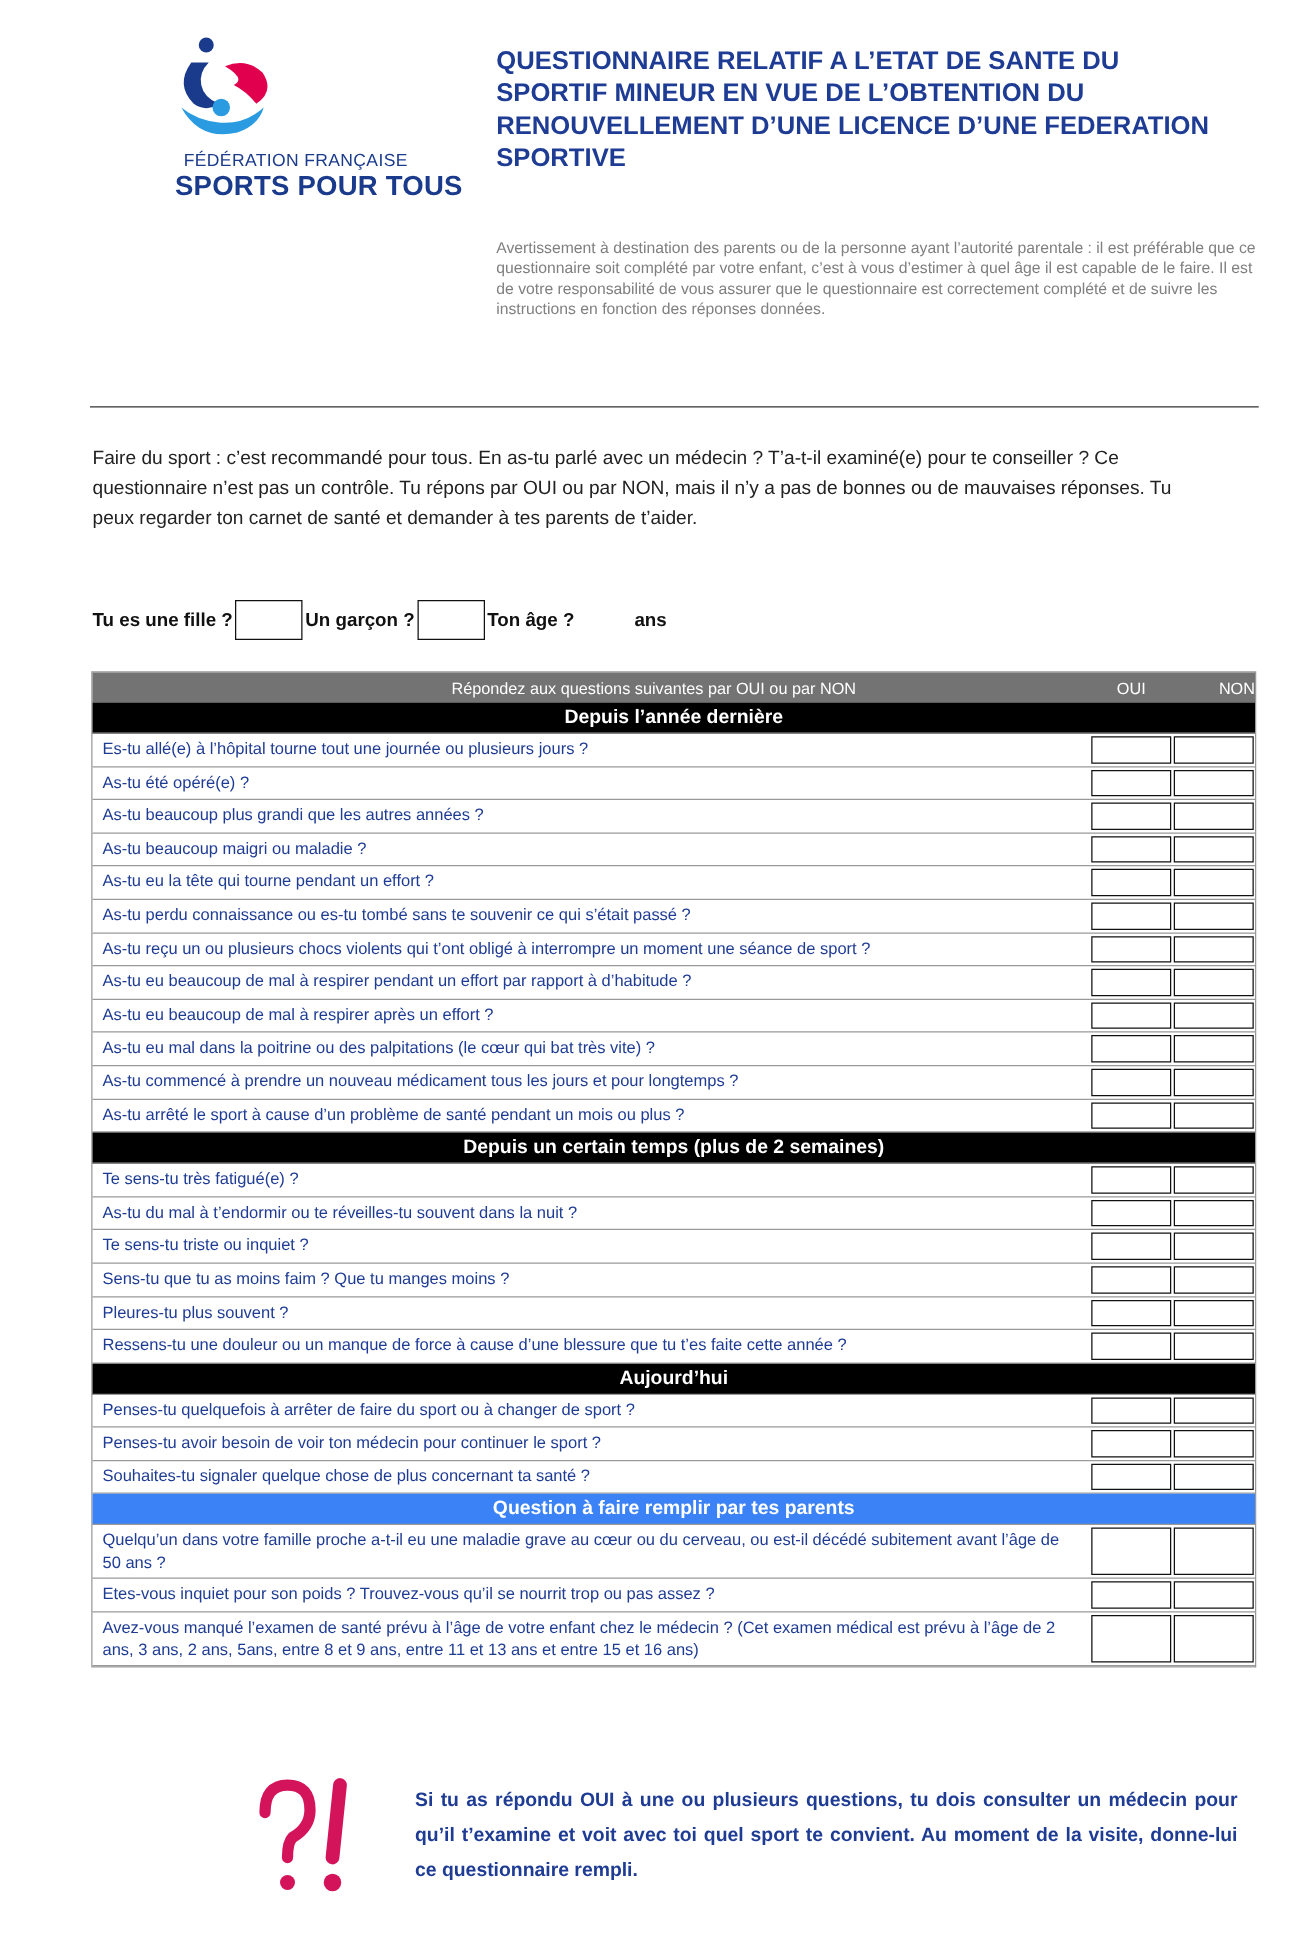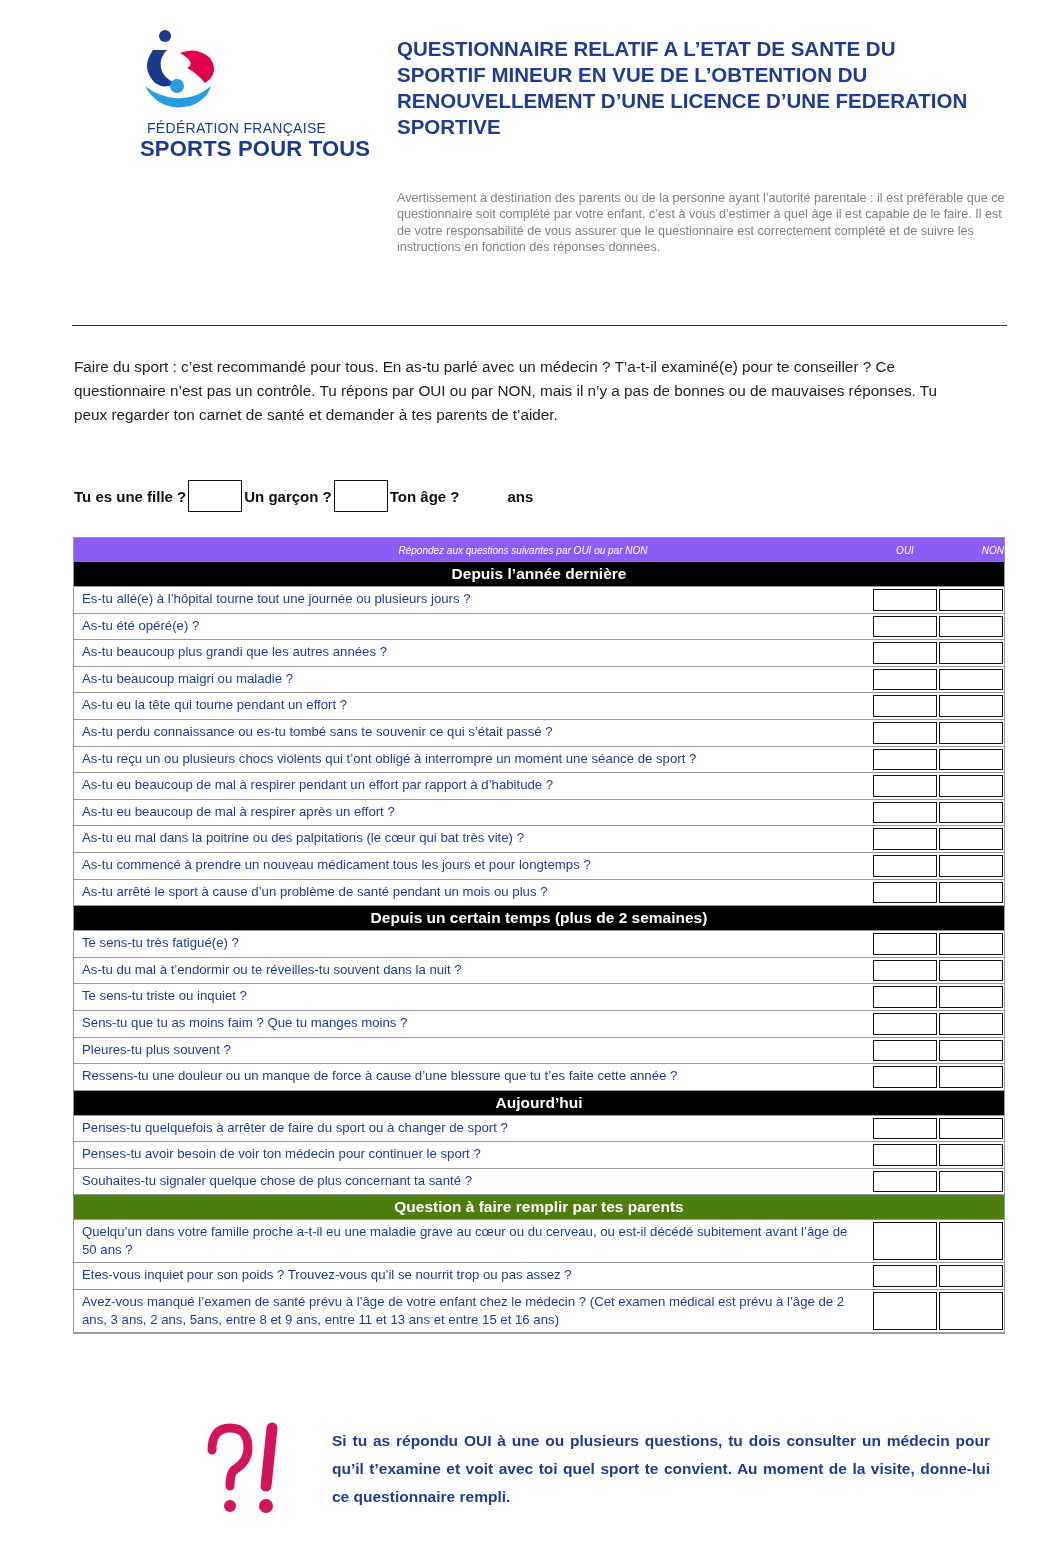--- a/index.html
+++ b/index.html
@@ -8,27 +8,27 @@
   .logo svg { position: absolute; left: 10px; top: 0; }
   .logo .fed { position: absolute; left: 22px; top: 92px; width: 190px; font-size: 14px; color: #1a3a8c; letter-spacing: 0.3px; white-space: nowrap; }
   .logo .spt { position: absolute; left: 15px; top: 108px; font-size: 22px; font-weight: bold; color: #1a3a8c; white-space: nowrap; letter-spacing: 0.2px; }
   .title { position: absolute; left: 397px; top: 36px; width: 590px; font-size: 20.5px; font-weight: bold; color: #1f3c94; line-height: 26px; }
   .warn { position: absolute; left: 397px; top: 190px; width: 610px; font-size: 12.6px; color: #808080; line-height: 16.4px; }
   .hr { position: absolute; left: 72px; top: 325px; width: 935px; height: 1px; background: #333; }
   .intro { position: absolute; left: 74px; top: 355px; width: 880px; font-size: 15.3px; line-height: 24px; color: #222; }
   .idline { position: absolute; left: 74px; top: 480px; font-size: 15px; font-weight: bold; color: #111; display: flex; align-items: center; }
   .idbox { display: inline-block; width: 52px; height: 30px; border: 1.5px solid #111; margin: 0 2px; }
   .table { position: absolute; left: 73px; top: 537px; width: 930px; border: 1px solid #999; }
-  .thead { height: 24px; background: #8b5cf6; color: #fff; display: flex; align-items: center; font-size: 10px; font-style: italic; }
+  .thead { height: 24px; background: #737373; color: #fff; display: flex; align-items: center; font-size: 13px; }
   .thead .q { flex: 1; text-align: center; padding-left: 100px; }
   .thead .oui { width: 66px; text-align: center; }
   .thead .non { width: 66px; text-align: right; }
   .sec { height: 24px; color: #fff; font-weight: bold; font-size: 15.5px; text-align: center; line-height: 24px; border-bottom: 1px solid #999; }
   .sec.red { background: #000000; }
-  .sec.gold { background: #4d7c0f; }
+  .sec.gold { background: #3b82f6; }
   .row { display: flex; border-bottom: 1px solid #999; min-height: 25.6px; }
   .row .qt { flex: 1; font-size: 13.2px; color: #1f3c94; padding: 3px 8px; line-height: 18px; }
   .row .cb { width: 64px; border: 1.5px solid #111; margin: 2px 1px; box-sizing: border-box; }
   .footer-icon { position: absolute; left: 200px; top: 1420px; width: 100px; height: 100px; }
   .footer-text { position: absolute; left: 332px; top: 1427px; width: 658px; font-size: 15.5px; font-weight: bold; color: #1f3c94; line-height: 28px; text-align: justify; }
 </style>
 </head>
 <body>
 
 <div class="logo">

